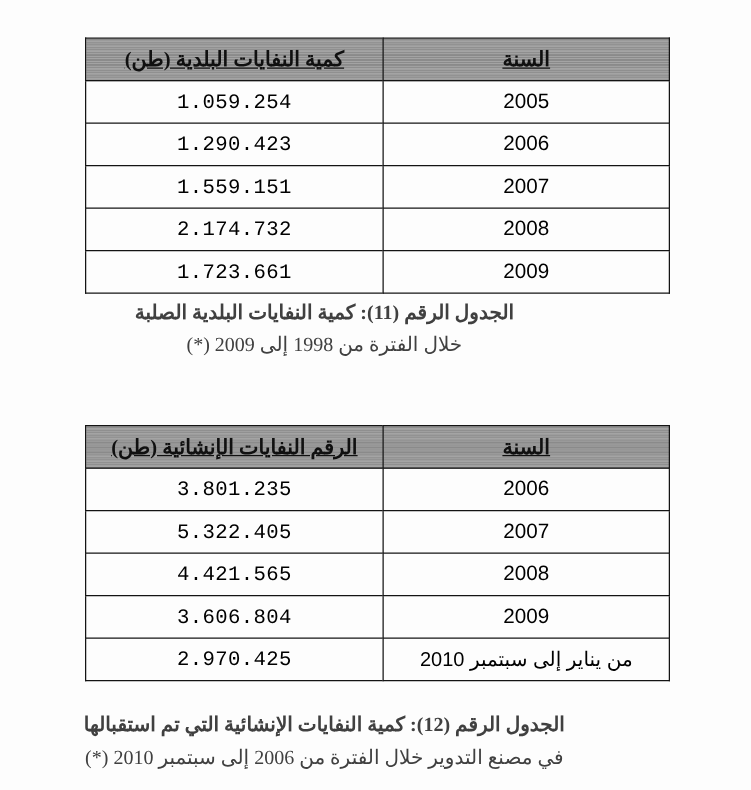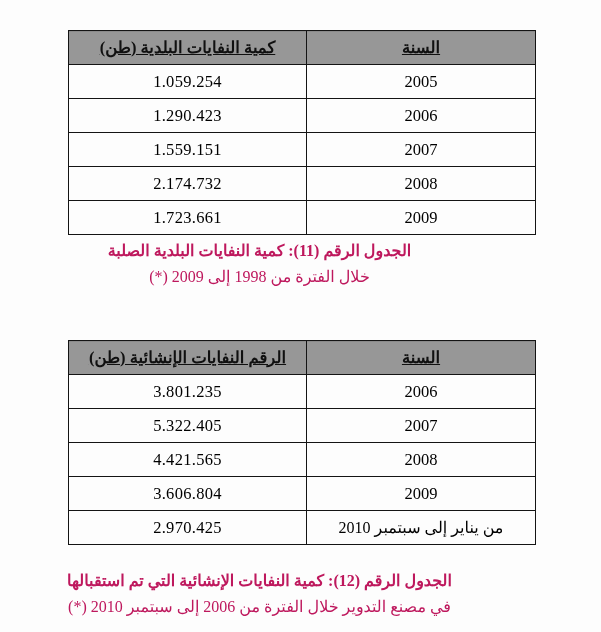--- a/index.html
+++ b/index.html
@@ -58,43 +58,43 @@
       rgba(255,255,255,0.10) 2px
     );
     color: #101010;
     font-weight: bold;
     font-size: 14.5px;
     height: 30px;
     letter-spacing: -0.2px;
     text-decoration: underline;
   }
   td.cell-value {
-    font-family: Liberation Serif, serif;
+    font-family: Liberation Mono, monospace;
     font-size: 17px;
     letter-spacing: 0.3px;
   }
   td.cell-year {
-    font-family: Liberation Serif, serif;
+    font-family: Liberation Sans, sans-serif;
     font-size: 17px;
   }
   td.cell-year.arabic-text {
     font-size: 16px;
     letter-spacing: 0;
   }
 
   
   .caption {
     position: absolute;
     width: 519px;
     text-align: center;
     direction: rtl;
     font-family: "Liberation Serif", serif;
     font-size: 16px;
     line-height: 26px;
-    color: #be185d;
+    color: #404040;
   }
   #caption1 { top: 238px; left: 0; }
   #caption2 { top: 548px; left: 0; margin-top: 20px; }
   .caption .line { display: block; white-space: nowrap; }
   .caption .line.l1 { font-weight: bold; }
 </style>
 </head>
 <body>
 
 <div class="page">

